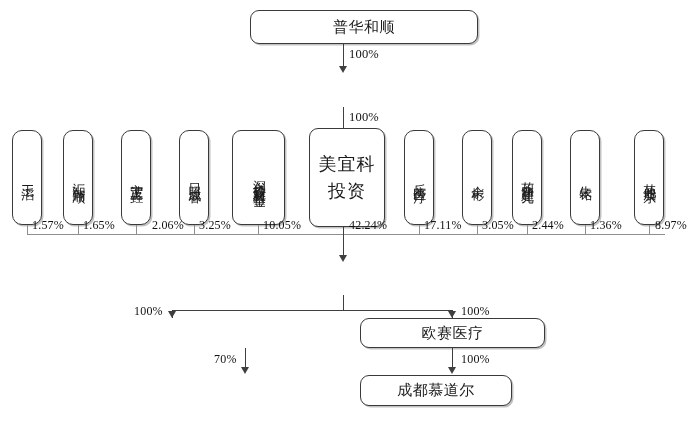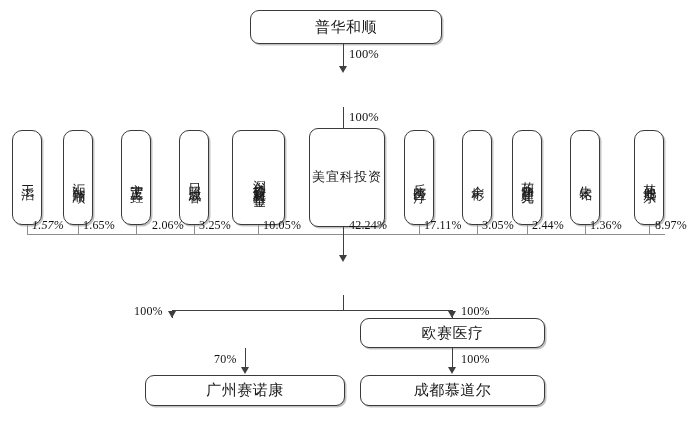--- a/index.html
+++ b/index.html
@@ -46,21 +46,21 @@
   
   .box.vert2 .lbl{
     font-size:13px;
     writing-mode:vertical-rl;
     text-orientation:upright;
     letter-spacing:2px;
     line-height:1.45;
     max-height:84px;
   }
   
-  .box.ctr .lbl{font-size:13px;line-height:1.45;letter-spacing:1px;}
+  .box.ctr .lbl{font-size:18px;line-height:1.45;letter-spacing:1px;}
 
   
   .vline{position:absolute;width:0;border-left:1.3px solid #3f3f3f;}
   .hline{position:absolute;height:0;border-top:1.3px solid #3f3f3f;}
   .hline.light{border-top:1px solid #8e8e8e;}
   .vline.light{border-left:1px solid #8e8e8e;}
 
   .arrow{
     position:absolute;
     width:0;height:0;
@@ -76,21 +76,21 @@
     white-space:nowrap;
     letter-spacing:.2px;
   }
   .pct.small{font-size:12px;}
 </style>
 </head>
 <body>
 
 <div id="chart">
 
-  <div class="box wide" style="left:250px;top:10px;width:192px;height:34px;">
+  <div class="box wide" style="left:250px;top:10px;width:228px;height:34px;">
     <span class="lbl">普华和顺</span>
   </div>
   <div class="vline" style="left:343px;top:44px;height:25px;"></div>
   <div class="arrow" style="left:339px;top:66px;"></div>
   <div class="pct" style="left:349px;top:47px;">100%</div>
 
   <div class="vline" style="left:343px;top:107px;height:25px;"></div>
   <div class="pct" style="left:349px;top:110px;">100%</div>
 
   <div class="box vert" style="left:12px;top:130px;width:30px;height:95px;">
@@ -143,21 +143,21 @@
   </div>
   <div class="vline light" style="left:585px;top:225px;height:9px;"></div>
 
   <div class="box vert" style="left:634px;top:130px;width:30px;height:95px;">
     <span class="lbl">其他股东</span>
   </div>
   <div class="vline light" style="left:649px;top:225px;height:9px;"></div>
 
   <div class="hline light" style="left:27px;top:234px;width:638px;"></div>
 
-  <div class="pct small" style="left:32px;top:218px;font-style:italic;">1.57%</div>
+  <div class="pct small" style="left:32px;top:218px;">1.57%</div>
   <div class="pct small" style="left:83px;top:218px;">1.65%</div>
   <div class="pct small" style="left:141px;top:218px;margin-left:11px;">2.06%</div>
   <div class="pct small" style="left:199px;top:218px;">3.25%</div>
   <div class="pct small" style="left:263px;top:218px;">10.05%</div>
   <div class="pct small" style="left:349px;top:218px;">42.24%</div>
   <div class="pct small" style="left:424px;top:218px;">17.11%</div>
   <div class="pct small" style="left:482px;top:218px;">3.05%</div>
   <div class="pct small" style="left:532px;top:218px;">2.44%</div>
   <div class="pct small" style="left:590px;top:218px;">1.36%</div>
   <div class="pct small" style="left:655px;top:218px;">8.97%</div>
@@ -181,20 +181,17 @@
   </div>
 
   <div class="vline" style="left:245px;top:348px;height:22px;"></div>
   <div class="arrow" style="left:241px;top:367px;"></div>
   <div class="pct small" style="left:214px;top:352px;">70%</div>
 
   <div class="vline" style="left:452px;top:348px;height:22px;"></div>
   <div class="arrow" style="left:448px;top:367px;"></div>
   <div class="pct small" style="left:461px;top:352px;">100%</div>
 
-  <div class="box wide" style="left:145px;top:375px;width:200px;height:31px;">
-    <span class="lbl">广州赛诺康</span>
-  </div>
-  <div class="box wide" style="left:360px;top:375px;width:185px;height:31px;">
+  <div class="box wide" style="left:360px;top:375px;width:152px;height:31px;">
     <span class="lbl">成都慕道尔</span>
   </div>
 
 </div>
 
 </body></html>

